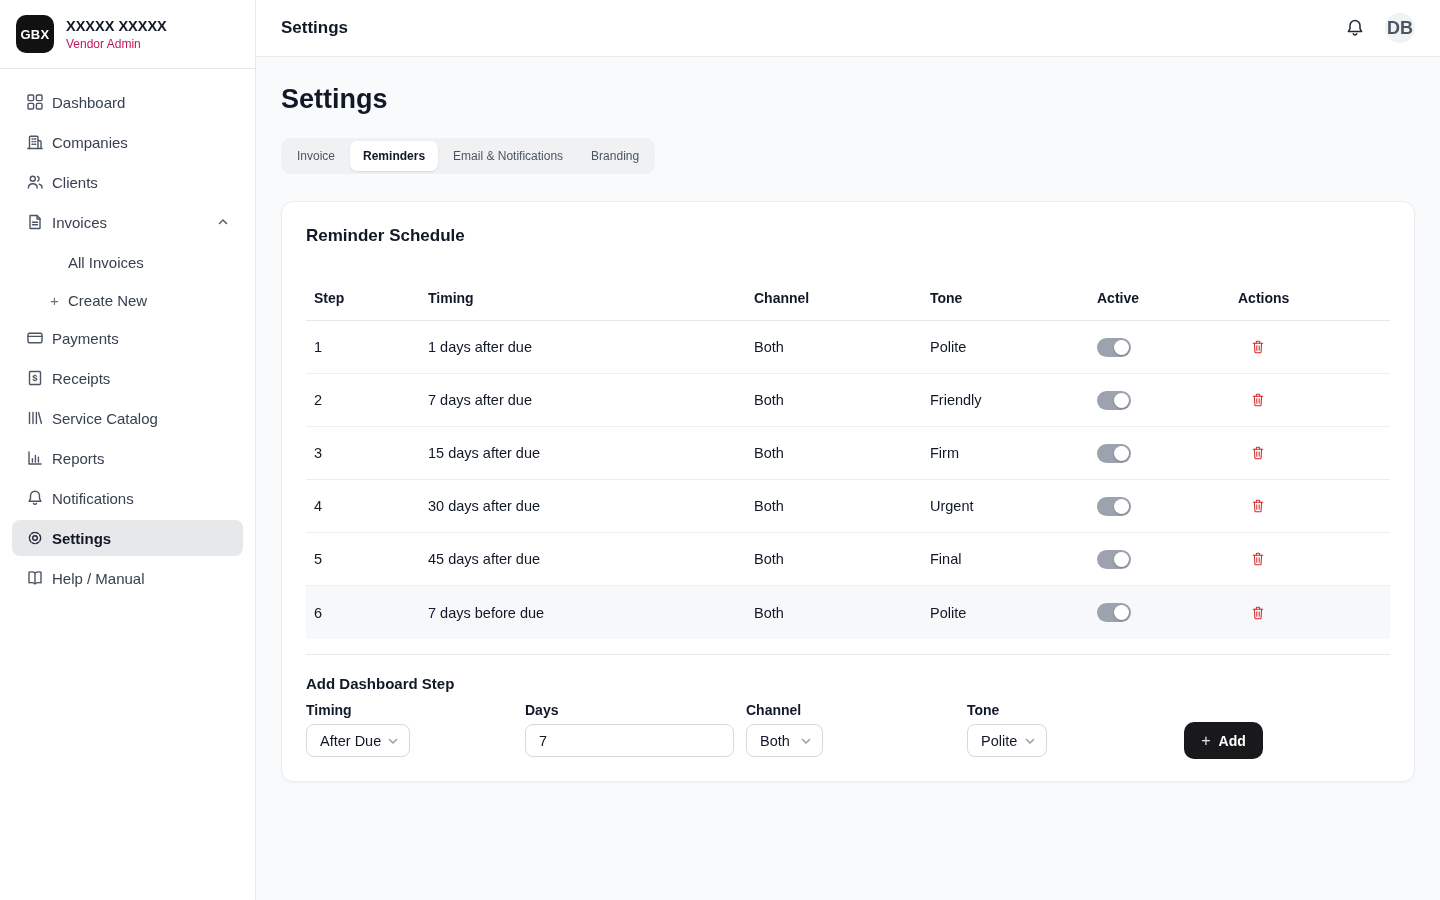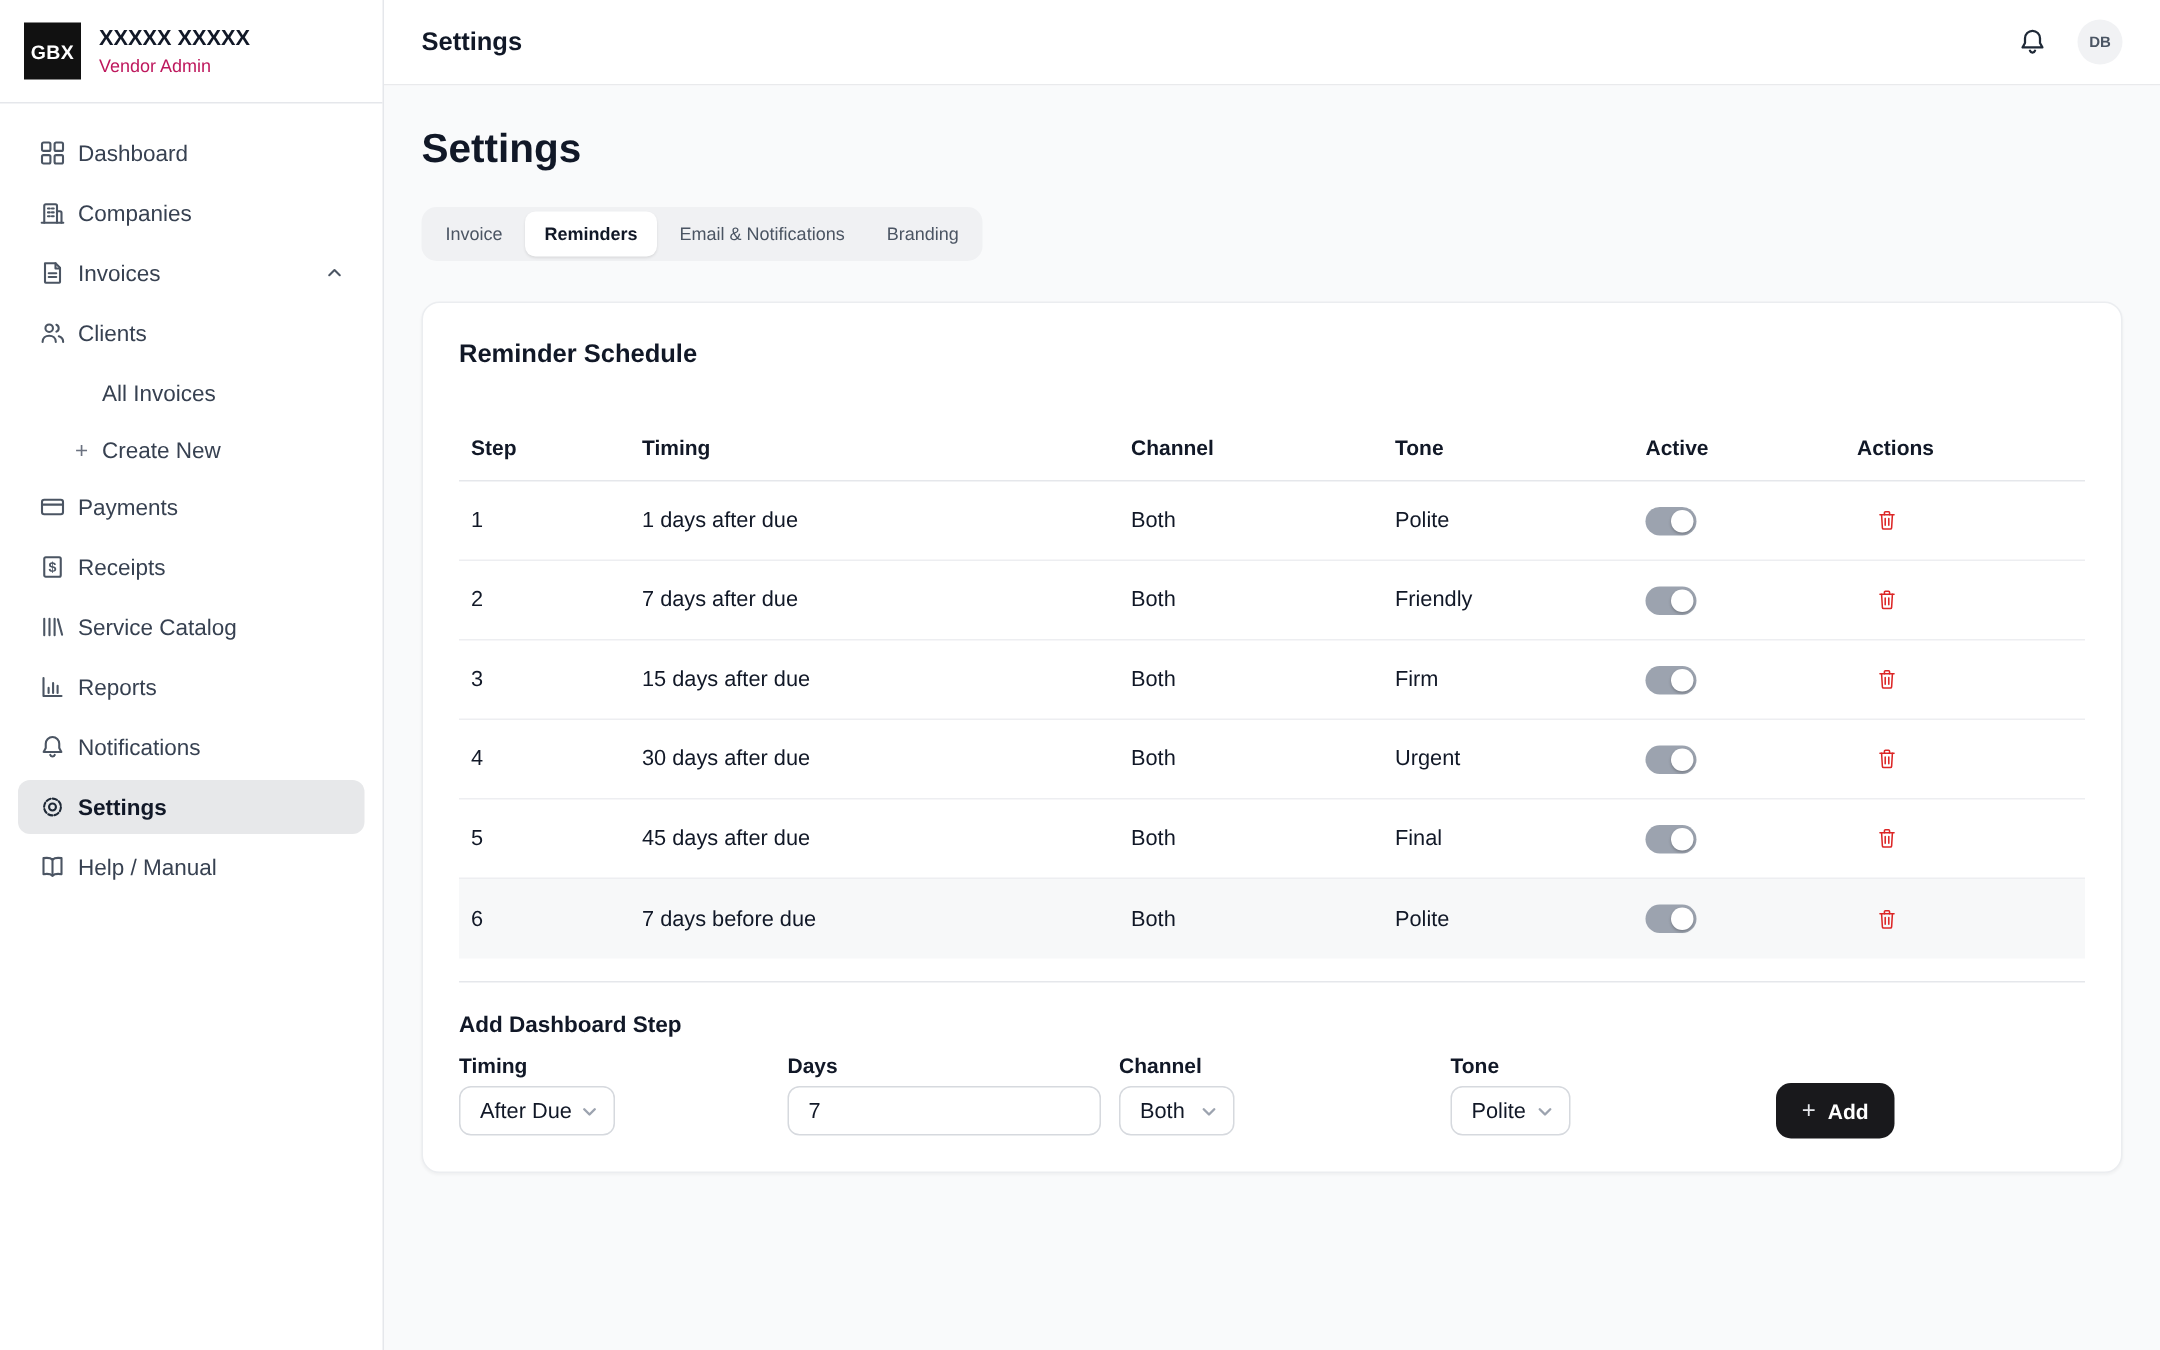--- a/index.html
+++ b/index.html
@@ -14,21 +14,21 @@
   
   .sidebar {
     width: 256px; flex: 0 0 256px; background: #ffffff;
     border-right: 1px solid #e5e7eb; height: 100%;
   }
   .sidebar-header {
     height: 69px; border-bottom: 1px solid #e5e7eb;
     display: flex; align-items: center; gap: 12px; padding: 0 16px;
   }
   .logo-badge {
-    width: 38px; height: 38px; border-radius: 0; background: #111111;
+    width: 38px; height: 38px; border-radius: 10px; background: #111111;
     color: #ffffff; font-size: 13px; font-weight: 700; letter-spacing: .3px;
     display: flex; align-items: center; justify-content: center; flex: 0 0 38px;
   }
   .brand-name { font-size: 14.5px; font-weight: 700; color: #111827; line-height: 19px; }
   .brand-sub { font-size: 12px; color: #be185d; line-height: 16px; }
 
   .nav { padding: 15px 12px 0; }
   .nav-item {
     display: flex; align-items: center; gap: 8px;
     height: 36px; margin-bottom: 4px; padding: 0 14px;
@@ -53,21 +53,21 @@
   .topbar {
     height: 57px; background: #ffffff; border-bottom: 1px solid #e9eaec;
     display: flex; align-items: center; padding: 0 25px; flex: 0 0 57px;
   }
   .topbar-title { font-size: 17px; font-weight: 700; color: #111827; }
   .topbar-right { margin-left: auto; display: flex; align-items: center; gap: 18px; }
   .bell-btn { background: none; border: none; cursor: pointer; display: flex; padding: 2px; }
   .bell-btn svg { stroke: #1f2937; fill: none; stroke-width: 1.5; stroke-linecap: round; stroke-linejoin: round; }
   .avatar {
     width: 30px; height: 30px; border-radius: 50%; background: #f1f2f4;
-    color: #4b5563; font-size: 10px; font-weight: 600;
+    color: #4b5563; font-size: 18px; font-weight: 600;
     display: flex; align-items: center; justify-content: center; cursor: pointer;
     border: none;
   }
 
   
   .content { flex: 1; background: #f9fafb; padding: 0 25px; overflow: hidden; }
   .page-title { font-size: 27px; font-weight: 800; margin-top: 25px; line-height: 35px; color: #111827; }
 
   .tabbar {
     display: inline-flex; margin-top: 21px; background: #f0f1f3;
@@ -175,42 +175,42 @@
               <path d="M1.8 15.5h14.4"></path>
               <path d="M6 6h1.2M8.6 6h1.2M6 8.6h1.2M8.6 8.6h1.2M6 11.2h1.2M8.6 11.2h1.2"></path>
             </svg>
         </span>
         <span>Companies</span>
       </div>
 
       <div class="nav-item">
         <span class="nav-icon">
           <svg viewBox="0 0 18 18" width="18" height="18">
+              <circle cx="6.8" cy="5.8" r="2.5"></circle>
+              <path d="M2.4 15c0-2.6 2-4.2 4.4-4.2s4.4 1.6 4.4 4.2"></path>
+              <path d="M11.6 3.5a2.5 2.5 0 0 1 0 4.6"></path>
+              <path d="M13.2 11.2c1.7.5 2.9 1.9 2.9 3.8"></path>
+            </svg>
+        </span>
+        <span>Clients</span>
+      </div>
+
+      <div class="nav-item">
+        <span class="nav-icon">
+          <svg viewBox="0 0 18 18" width="18" height="18">
               <path d="M4 2.5h7l3 3v9.5a.5.5 0 0 1-.5.5h-9a.5.5 0 0 1-.5-.5z"></path>
               <path d="M11 2.5V6h3"></path>
               <path d="M6.5 9.2h5M6.5 11.7h5"></path>
             </svg>
         </span>
         <span>Invoices</span>
         <span class="nav-spacer"></span>
         <svg class="chev-up" viewBox="0 0 12 12" width="12" height="12">
             <path d="M2.5 7.5L6 4l3.5 3.5"></path>
           </svg>
-      </div>
-
-      <div class="nav-item">
-        <span class="nav-icon">
-          <svg viewBox="0 0 18 18" width="18" height="18">
-              <circle cx="6.8" cy="5.8" r="2.5"></circle>
-              <path d="M2.4 15c0-2.6 2-4.2 4.4-4.2s4.4 1.6 4.4 4.2"></path>
-              <path d="M11.6 3.5a2.5 2.5 0 0 1 0 4.6"></path>
-              <path d="M13.2 11.2c1.7.5 2.9 1.9 2.9 3.8"></path>
-            </svg>
-        </span>
-        <span>Clients</span>
       </div>
 
       <div class="sub-item">
         <span>All Invoices</span>
       </div>
       <div class="sub-item with-plus">
         <span class="sub-plus">+</span>
         <span>Create New</span>
       </div>
 

